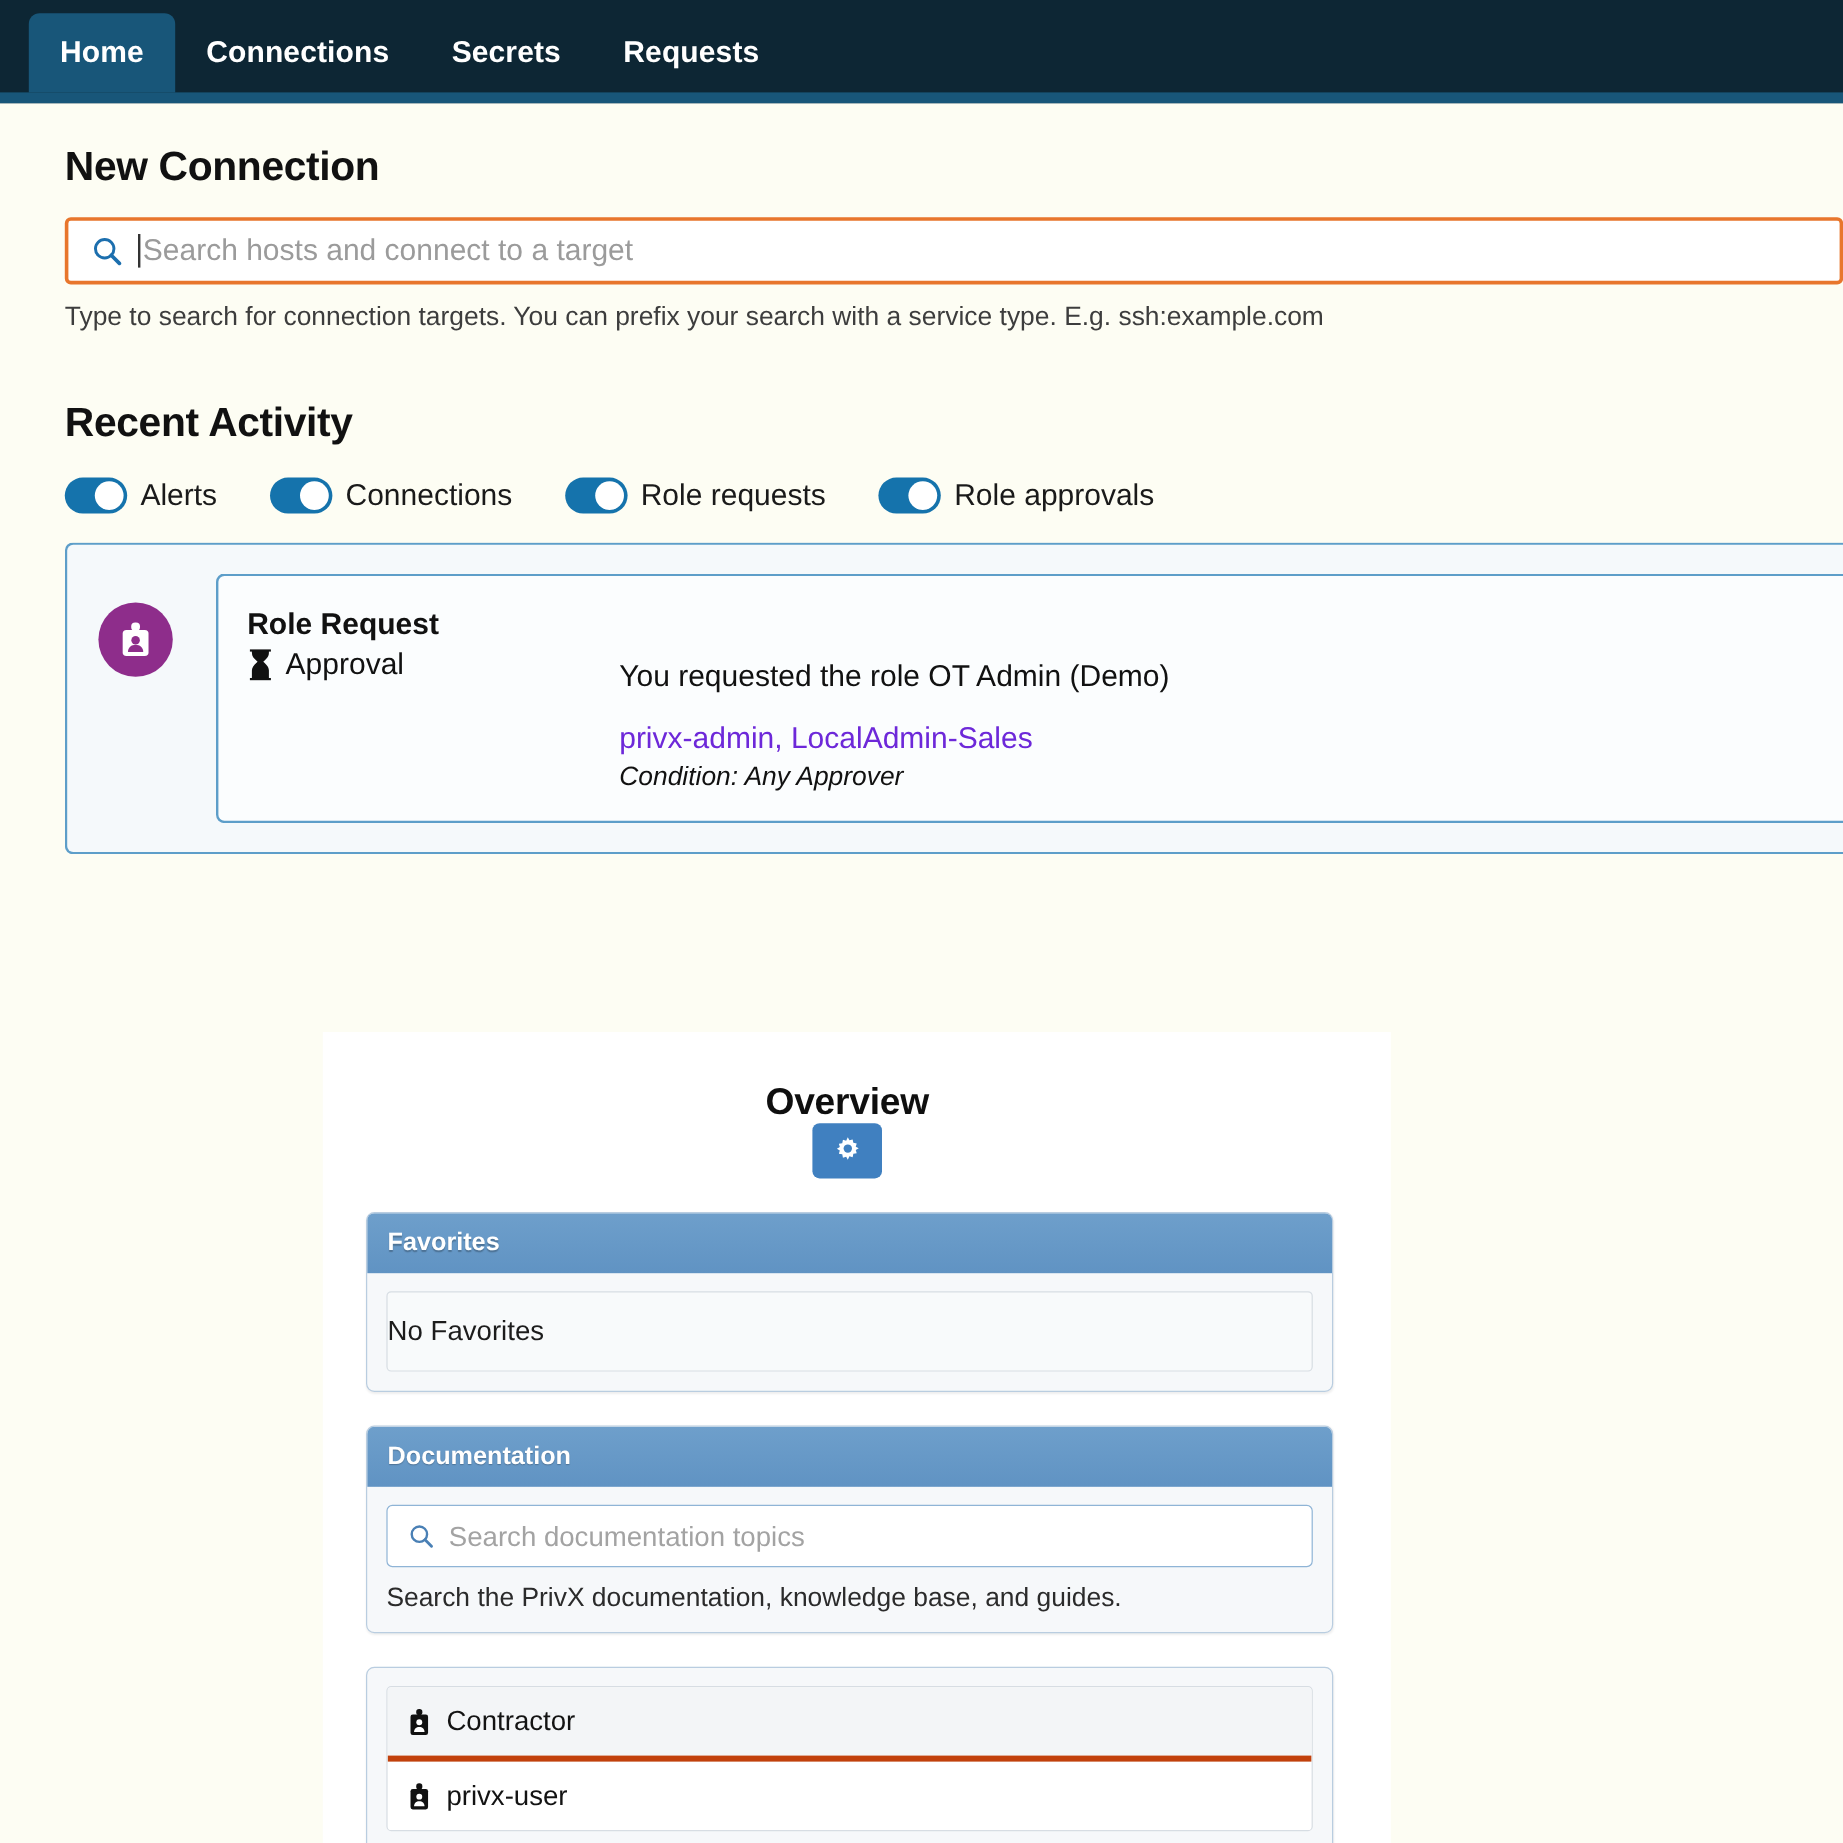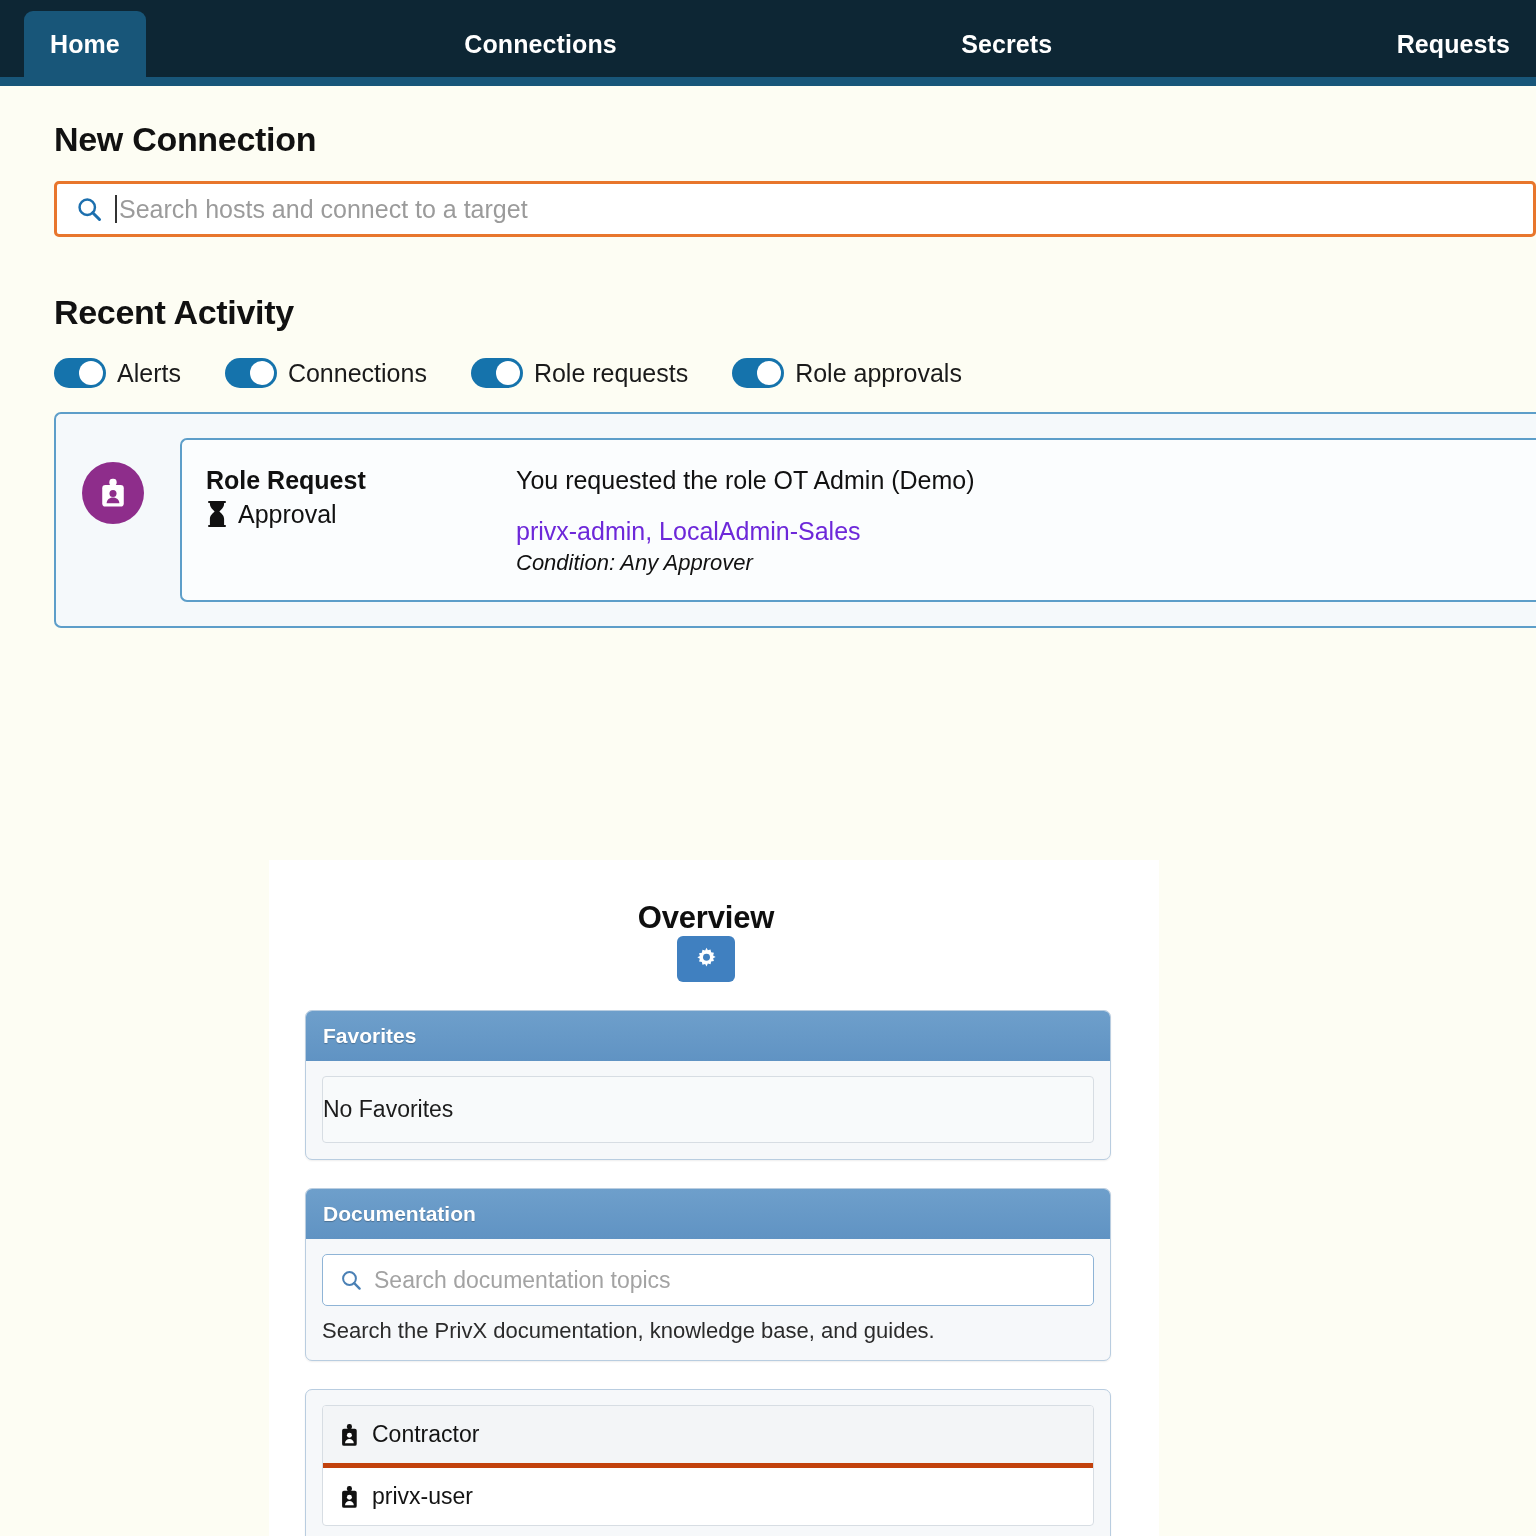--- a/index.html
+++ b/index.html
@@ -19,21 +19,20 @@
 
   
   .topnav {
     position: relative;
     height: 86px;
     background: #0d2634;
     display: flex;
     align-items: flex-end;
     padding-left: 24px;
     border-bottom: 9px solid #185679;
-    justify-content: space-between;
   }
   .tab {
     font-size: 25px;
     font-weight: bold;
     color: #ffffff;
     padding: 0 26px;
     height: 66px;
     line-height: 66px;
     border-radius: 9px 9px 0 0;
     cursor: pointer;
@@ -171,21 +170,21 @@
     margin-left: 36px;
     flex: 1 1 auto;
     background: #fbfdfe;
     border: 2px solid #5d9ec9;
     border-right: none;
     border-radius: 7px 0 0 7px;
     padding: 22px 0 24px 24px;
     display: flex;
   }
   .act-left { width: 310px; flex: 0 0 auto; }
-  .act-right { flex: 1 1 auto; }
+  .act-right { flex: 1 1 auto; margin-top: 44px; }
   .act-type {
     font-size: 25px;
     font-weight: bold;
     color: #111;
     line-height: 1.5;
   }
   .act-status {
     font-size: 25px;
     color: #111;
     margin-top: 0;
@@ -336,20 +335,21 @@
     <span class="mag">
       <svg class="icon-svg" width="28" height="28" viewBox="0 0 24 24" fill="none">
         <circle cx="10.5" cy="10.5" r="6.6" stroke="#1c6fae" stroke-width="2.1"></circle>
         <line x1="15.2" y1="15.2" x2="21" y2="21" stroke="#1c6fae" stroke-width="2.6" stroke-linecap="round"></line>
       </svg>
     </span>
     <div class="caret"></div>
     <input class="search-input" type="text" value="" placeholder="Search hosts and connect to a target" style="">
   </div>
 
+  <div class="hint">Type to search for connection targets. You can prefix your search with a service type. E.g. ssh:example.com</div>
 
   <h2 class="section-title" id="recent-activity-title">Recent Activity</h2>
 
   <div class="toggle-row">
     <div class="toggle-item">
       <div class="switch"></div>
       <span class="toggle-label">Alerts</span>
     </div>
     <div class="toggle-item">
       <div class="switch"></div>

